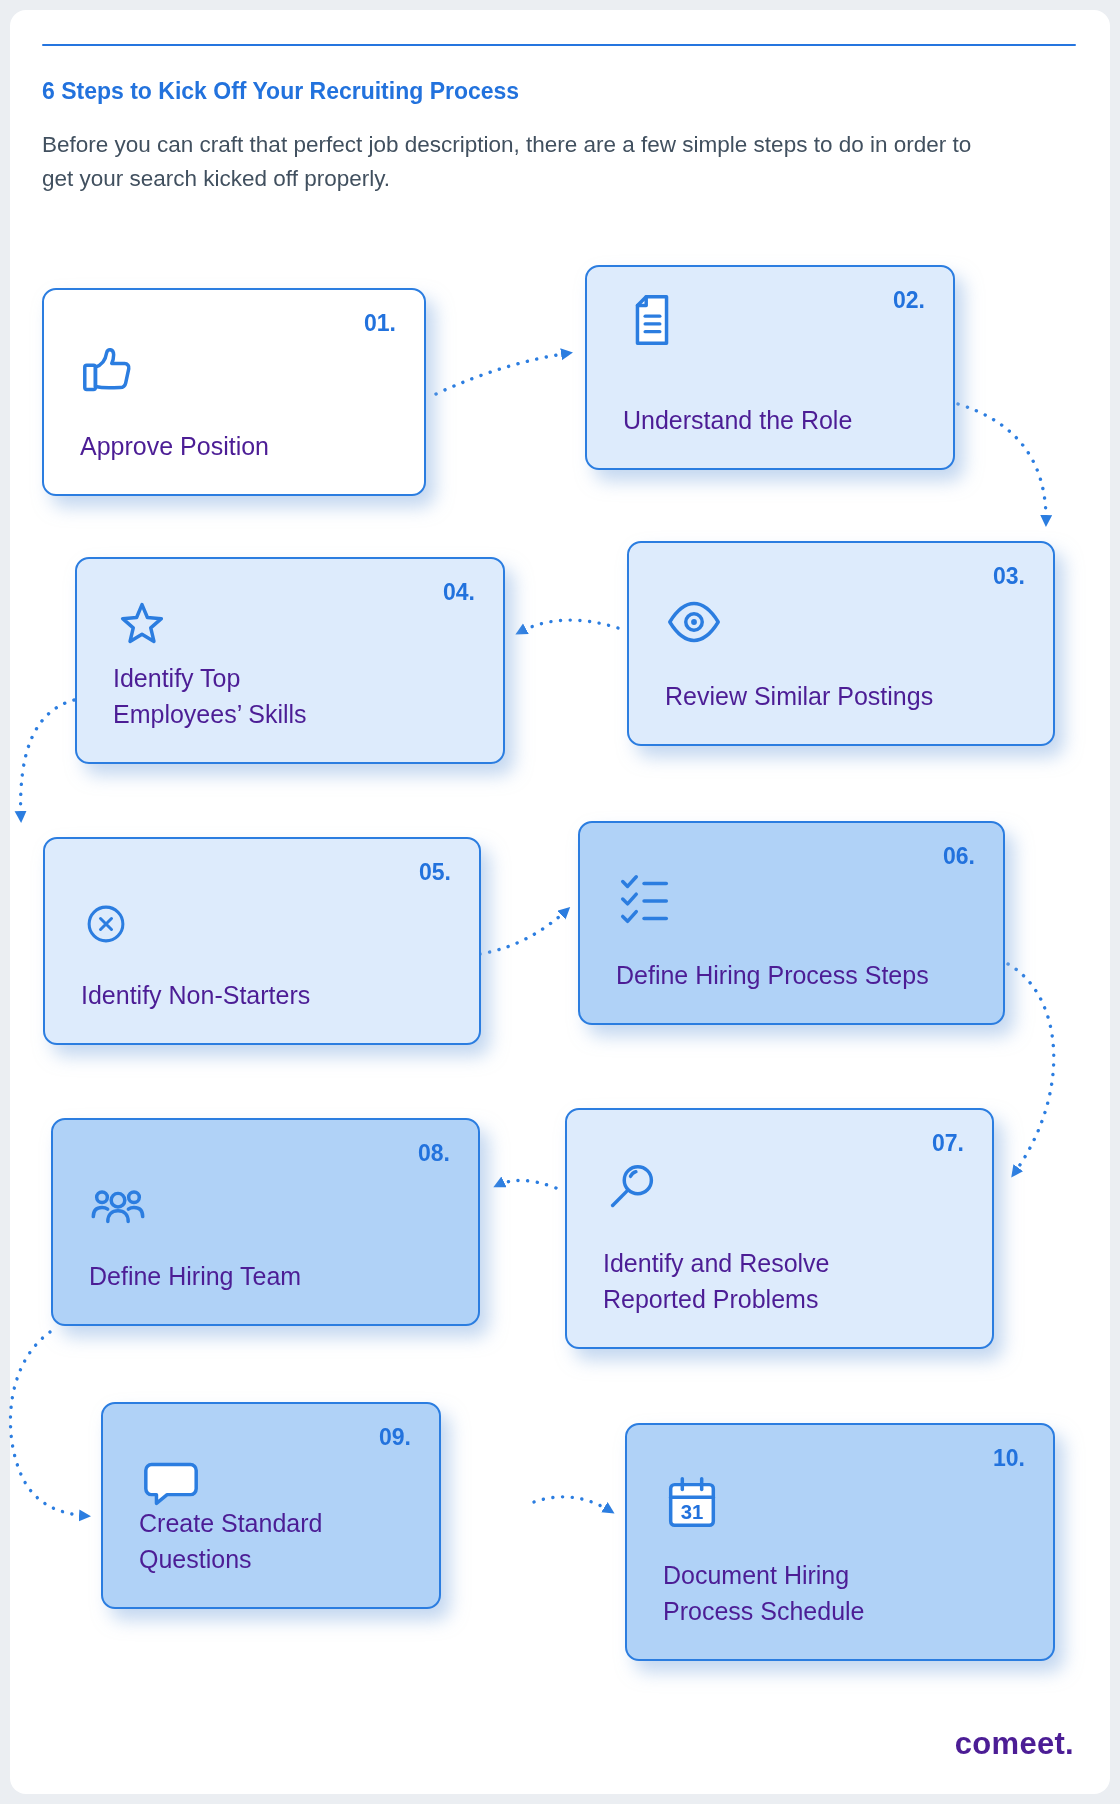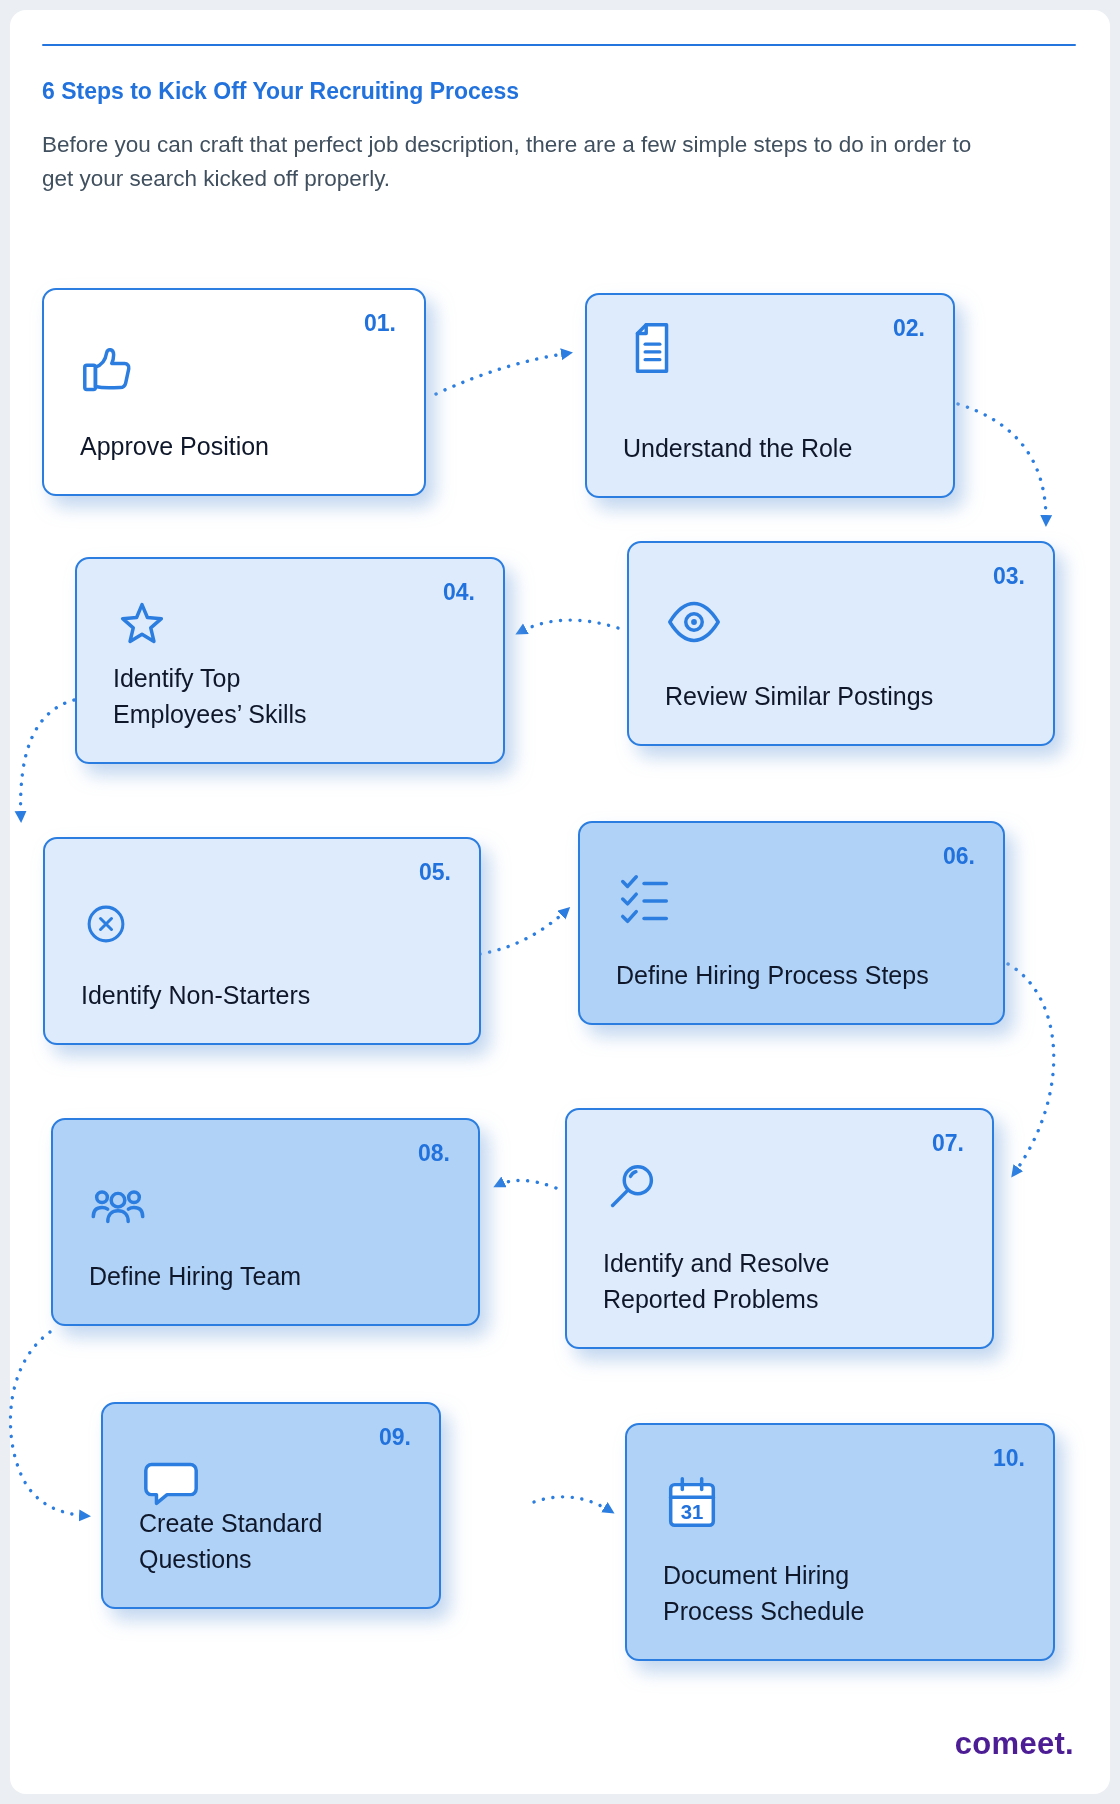--- a/index.html
+++ b/index.html
@@ -17,21 +17,21 @@
   .fill-white { background:#ffffff; }
   .fill-light { background:#ddebfc; }
   .fill-medium { background:#b0d2f7; }
   .num { position:absolute; top:20px; right:28px; font-size:23px; font-weight:700; color:#2272dd; }
   .icon { position:absolute; left:34px; width:62px; height:62px; }
   .icon svg { width:100%; height:100%; display:block; }
   .ic * { stroke:#2b7de0; stroke-width:3.6; fill:none; stroke-linecap:round; stroke-linejoin:round; }
   .ic .solid { fill:#2b7de0; stroke:none; }
   .ic .paper { fill:#ffffff; }
   .ic text.cal-day { fill:#2272dd; stroke:none; font-family:"Liberation Sans", sans-serif; font-size:21px; font-weight:700; }
-  .label { position:absolute; left:36px; bottom:30px; font-size:25px; color:#0f172a; white-space:pre-line; line-height:1.42; }
+  .label { position:absolute; left:36px; bottom:30px; font-size:25px; color:#4c1d95; white-space:pre-line; line-height:1.42; }
   .brand { position:absolute; right:46px; top:1726px; font-size:31px; font-weight:700; color:#4c1d95; letter-spacing:0.3px; }
 </style>
 </head>
 <body>
 
 <div class="page">
   <div class="card"></div>
   <div class="top-rule"></div>
   <div class="title">6 Steps to Kick Off Your Recruiting Process</div>
   <div class="subtitle">Before you can craft that perfect job description, there are a few simple steps to do in order to get your search kicked off properly.</div>
@@ -57,21 +57,21 @@
     <span class="num">01.</span>
     <span class="icon" style="top:50px">
       <svg class="ic" viewBox="0 0 64 64">
         <rect x="7" y="26" width="11" height="25" rx="2"></rect>
         <path d="M18 48 V28 C24.5 26 28.5 20 29.5 13.5 C29.9 11 31.6 9.6 33.6 10.1 C35.7 10.6 36.8 12.6 36.8 15.2 C36.8 18.4 36 21.6 34.8 24.2 H48.2 C51 24.2 53 26.9 52.4 29.6 L49.2 44.4 C48.6 47.1 46.3 49 43.5 49 C35.5 49 28 50.3 18 48 Z"></path>
       </svg>
     </span>
     <div class="label">Approve Position</div>
   </div>
 
-  <div class="step fill-light" style="left:585px;top:265px;width:370px;height:205px;margin-top:28px;">
+  <div class="step fill-light" style="left:585px;top:265px;width:370px;height:205px;">
     <span class="num">02.</span>
     <span class="icon" style="top:22px">
       <svg class="ic" viewBox="0 0 64 64">
         <path class="paper" d="M26 8 H47 V56 H17 V17 Z"></path>
         <path d="M26 8 V17 H17"></path>
         <line x1="25" y1="28" x2="40" y2="28"></line>
         <line x1="25" y1="36" x2="40" y2="36"></line>
         <line x1="25" y1="44" x2="40" y2="44"></line>
       </svg>
     </span>

